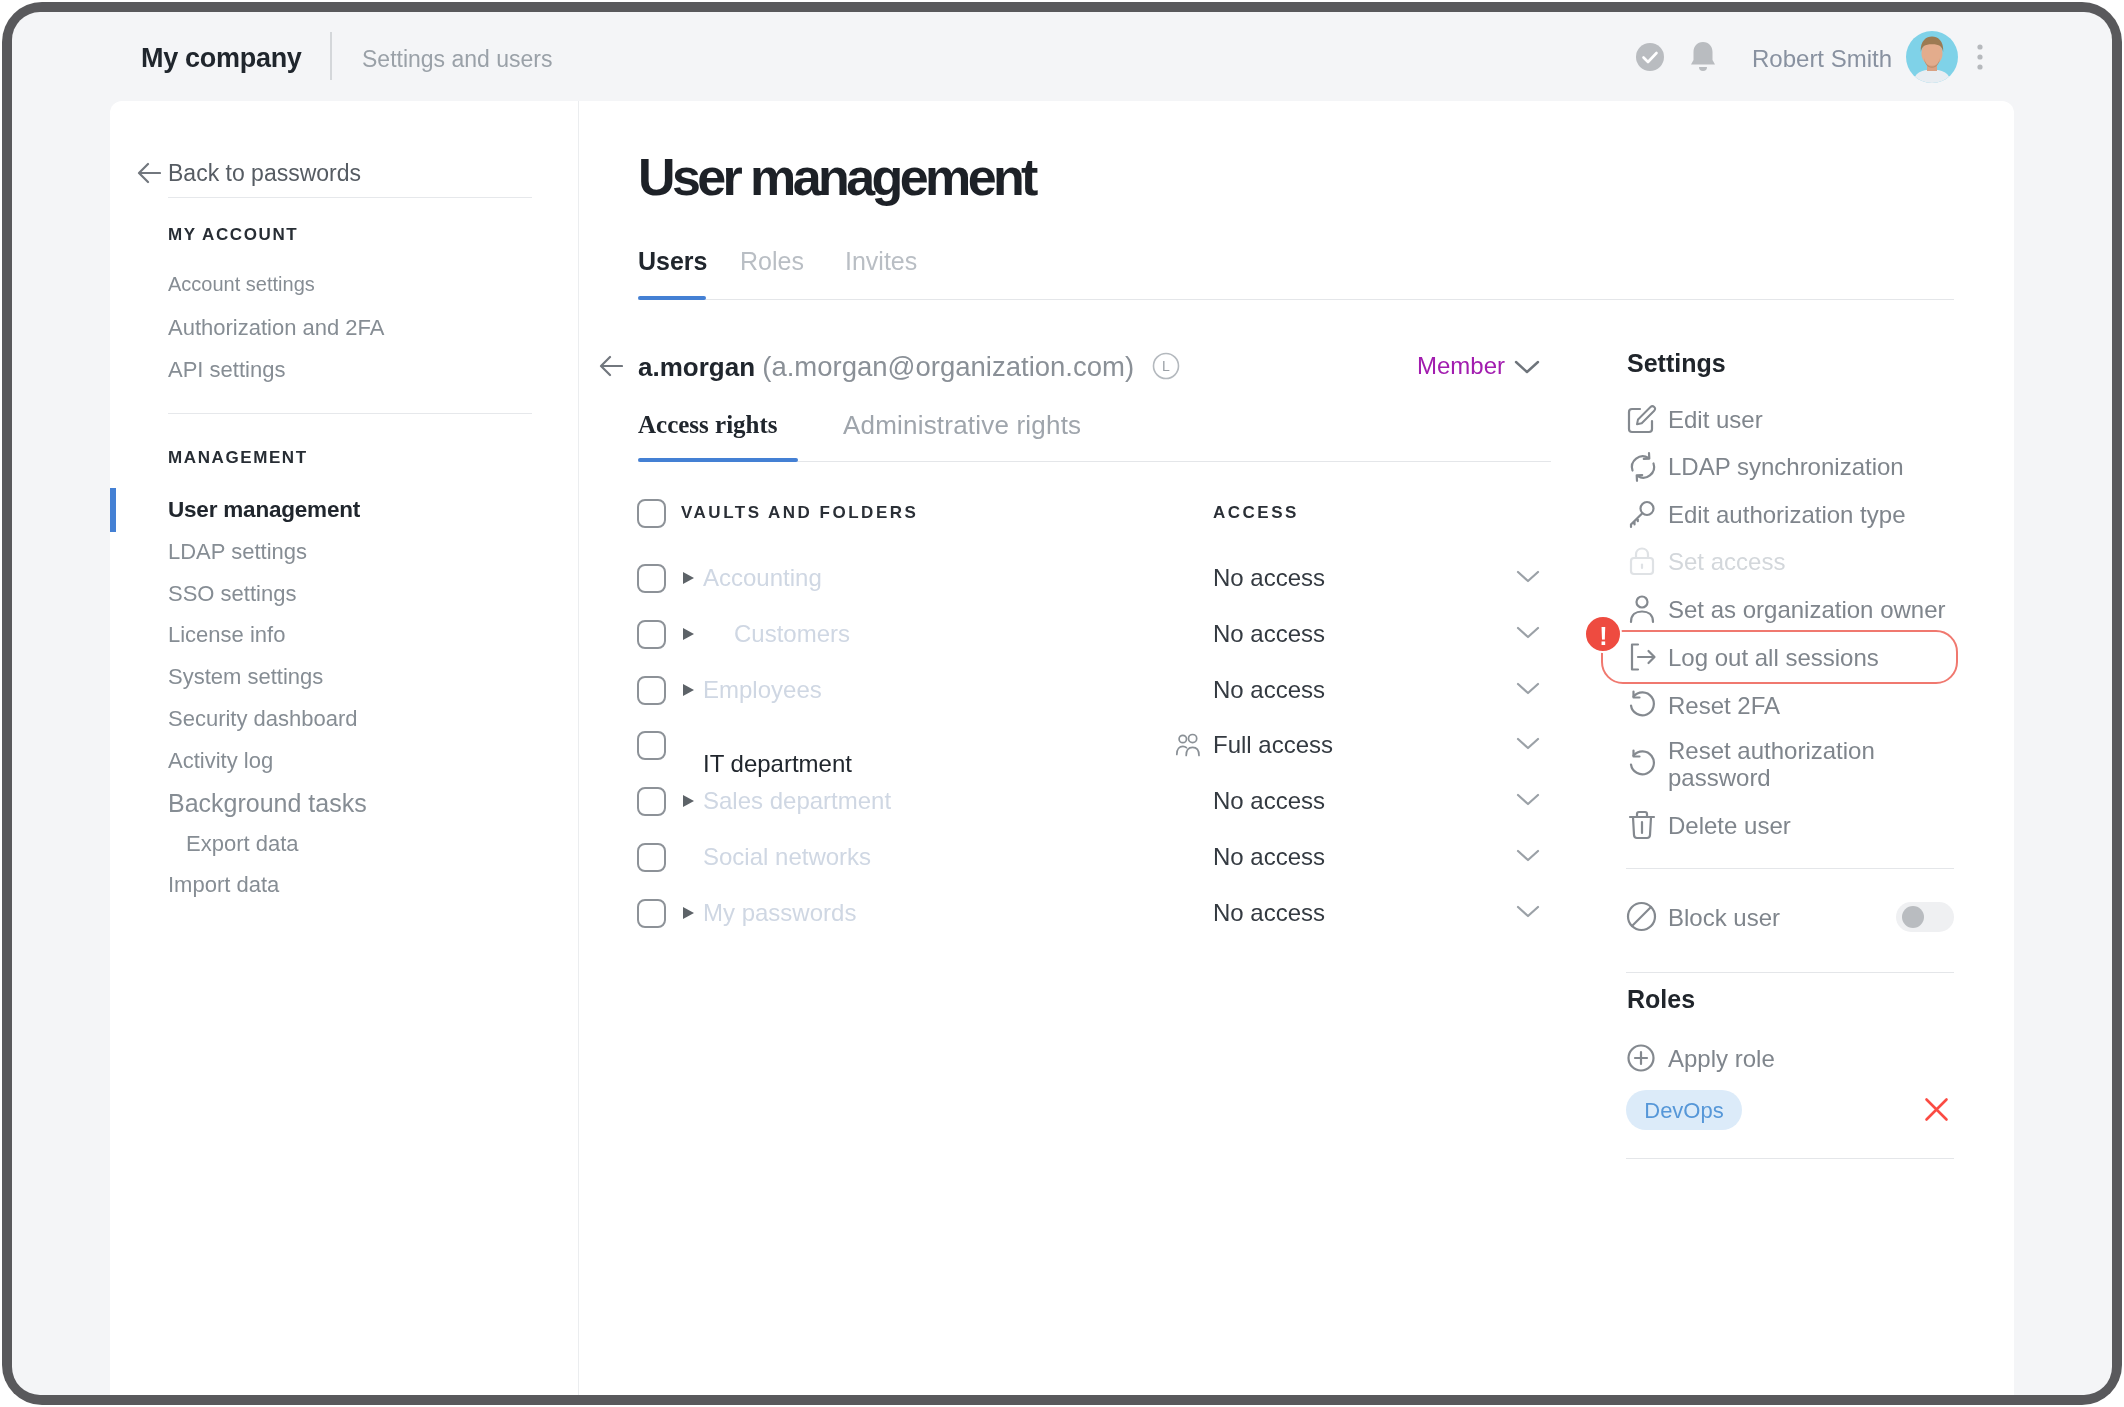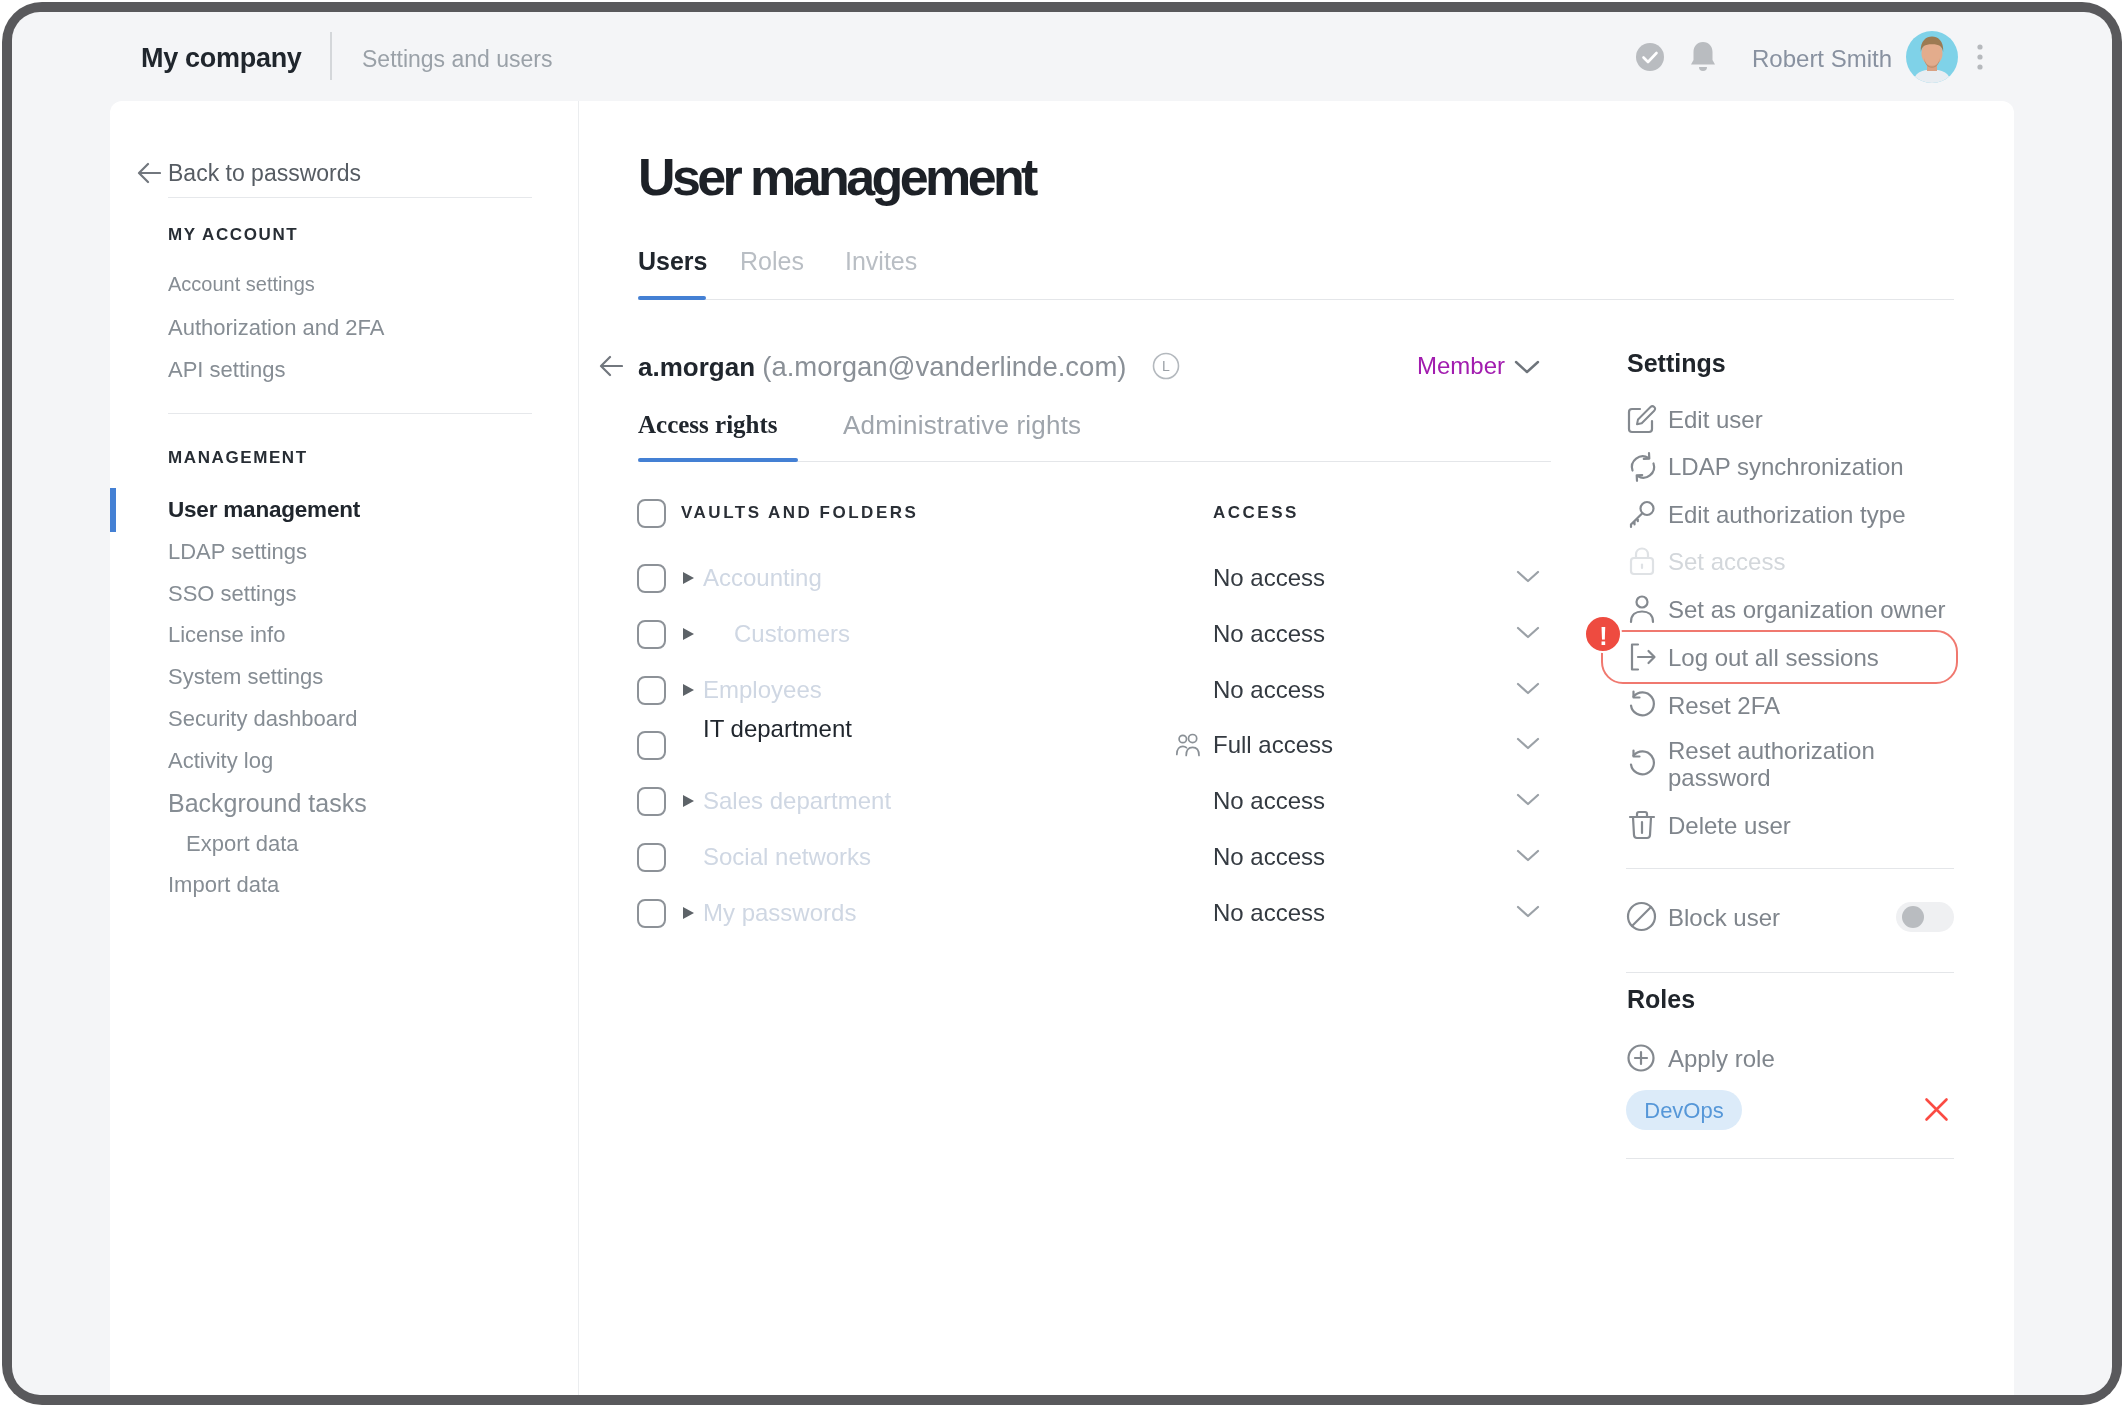--- a/index.html
+++ b/index.html
@@ -86,21 +86,21 @@
 <div class="abs bold" style="left:638px;top:147px;font-size:52px;letter-spacing:-3.6px;color:#1d2127;">User management</div>
 <div class="abs" style="left:638px;top:299px;width:1316px;height:1px;background:#e4e6e9;"></div>
 <div class="abs bold dark" style="left:638px;top:247px;font-size:25px;">Users</div>
 <div class="abs" style="left:740px;top:247px;font-size:25px;color:#b9bec4;">Roles</div>
 <div class="abs" style="left:845px;top:247px;font-size:25px;color:#b9bec4;">Invites</div>
 <div class="abs" style="left:638px;top:296px;width:68px;height:4px;background:#4480d4;border-radius:2px;"></div>
 
 <svg class="abs" style="left:599px;top:355px;" width="24" height="22" viewBox="0 0 24 22">
   <path d="M11 2 L2 11 L11 20 M2.5 11 L23 11" stroke="#72777e" stroke-width="2.2" fill="none" stroke-linecap="round" stroke-linejoin="round"></path>
 </svg>
-<div class="abs" style="left:638px;top:351px;font-size:26px;"><b class="dark">a.morgan</b> <span style="color:#8a9097;font-size:27.5px;">(a.morgan@vanderlinde.com)</span></div>
+<div class="abs" style="left:638px;top:351px;font-size:26px;"><b class="dark">a.morgan</b> <span style="color:#8a9097;font-size:27.5px;">(a.morgan@organization.com)</span></div>
 <svg class="abs" style="left:1152px;top:352px;" width="28" height="28" viewBox="0 0 28 28">
   <circle cx="14" cy="14" r="12.5" stroke="#b4b9be" stroke-width="1.6" fill="none"></circle>
   <text x="14" y="19" font-size="14" fill="#9ba0a6" text-anchor="middle" font-family="Liberation Sans">L</text>
 </svg>
 <div class="abs" style="left:1417px;top:352px;font-size:24px;color:#a21caf;">Member</div>
 <svg class="abs" style="left:1514px;top:360px;" width="26" height="14" viewBox="0 0 26 14">
   <path d="M2 2 L13 12 L24 2" stroke="#6e747b" stroke-width="2.4" fill="none" stroke-linecap="round" stroke-linejoin="round"></path>
 </svg>
 
 <div class="abs bold dark" style="left:638px;top:411px;font-size:25px;font-family:Liberation Serif, serif;">Access rights</div>
@@ -128,21 +128,21 @@
 <div class="tri" style="left:683px;top:628px;"></div>
 <div class="rowlbl lgrey" style="left:703px;top:620px;margin-left:31px;">Customers</div>
 <div class="noacc" style="left:1213px;top:620px;">No access</div>
 
 <div class="cb" style="left:638px;top:676px;"></div>
 <div class="tri" style="left:683px;top:684px;"></div>
 <div class="rowlbl lgrey" style="left:703px;top:676px;">Employees</div>
 <div class="noacc" style="left:1213px;top:676px;">No access</div>
 
 <div class="cb" style="left:638px;top:731px;"></div>
-<div class="rowlbl dark" style="left:703px;top:715px;">IT department</div>
+<div class="rowlbl dark" style="left:703px;top:750px;">IT department</div>
 <svg class="abs" style="left:1175px;top:733px;" width="26" height="25" viewBox="0 0 26 25">
   <circle cx="7.8" cy="6" r="3.7" stroke="#8a9096" stroke-width="1.7" fill="none"></circle>
   <circle cx="17.6" cy="5.6" r="4.1" stroke="#8a9096" stroke-width="1.7" fill="none"></circle>
   <path d="M1.8 21.5 C1.8 16 4.6 13.4 7.9 13.4 C9.3 13.4 10.5 13.9 11.4 14.7" stroke="#8a9096" stroke-width="1.7" fill="none" stroke-linecap="round"></path>
   <path d="M11.2 22.5 C11.2 17 13.8 14.3 17.6 14.3 C21.4 14.3 24 17 24 22.5" stroke="#8a9096" stroke-width="1.7" fill="none" stroke-linecap="round"></path>
 </svg>
 <div class="noacc" style="left:1213px;top:731px;">Full access</div>
 
 <div class="cb" style="left:638px;top:787px;"></div>
 <div class="tri" style="left:683px;top:795px;"></div>

